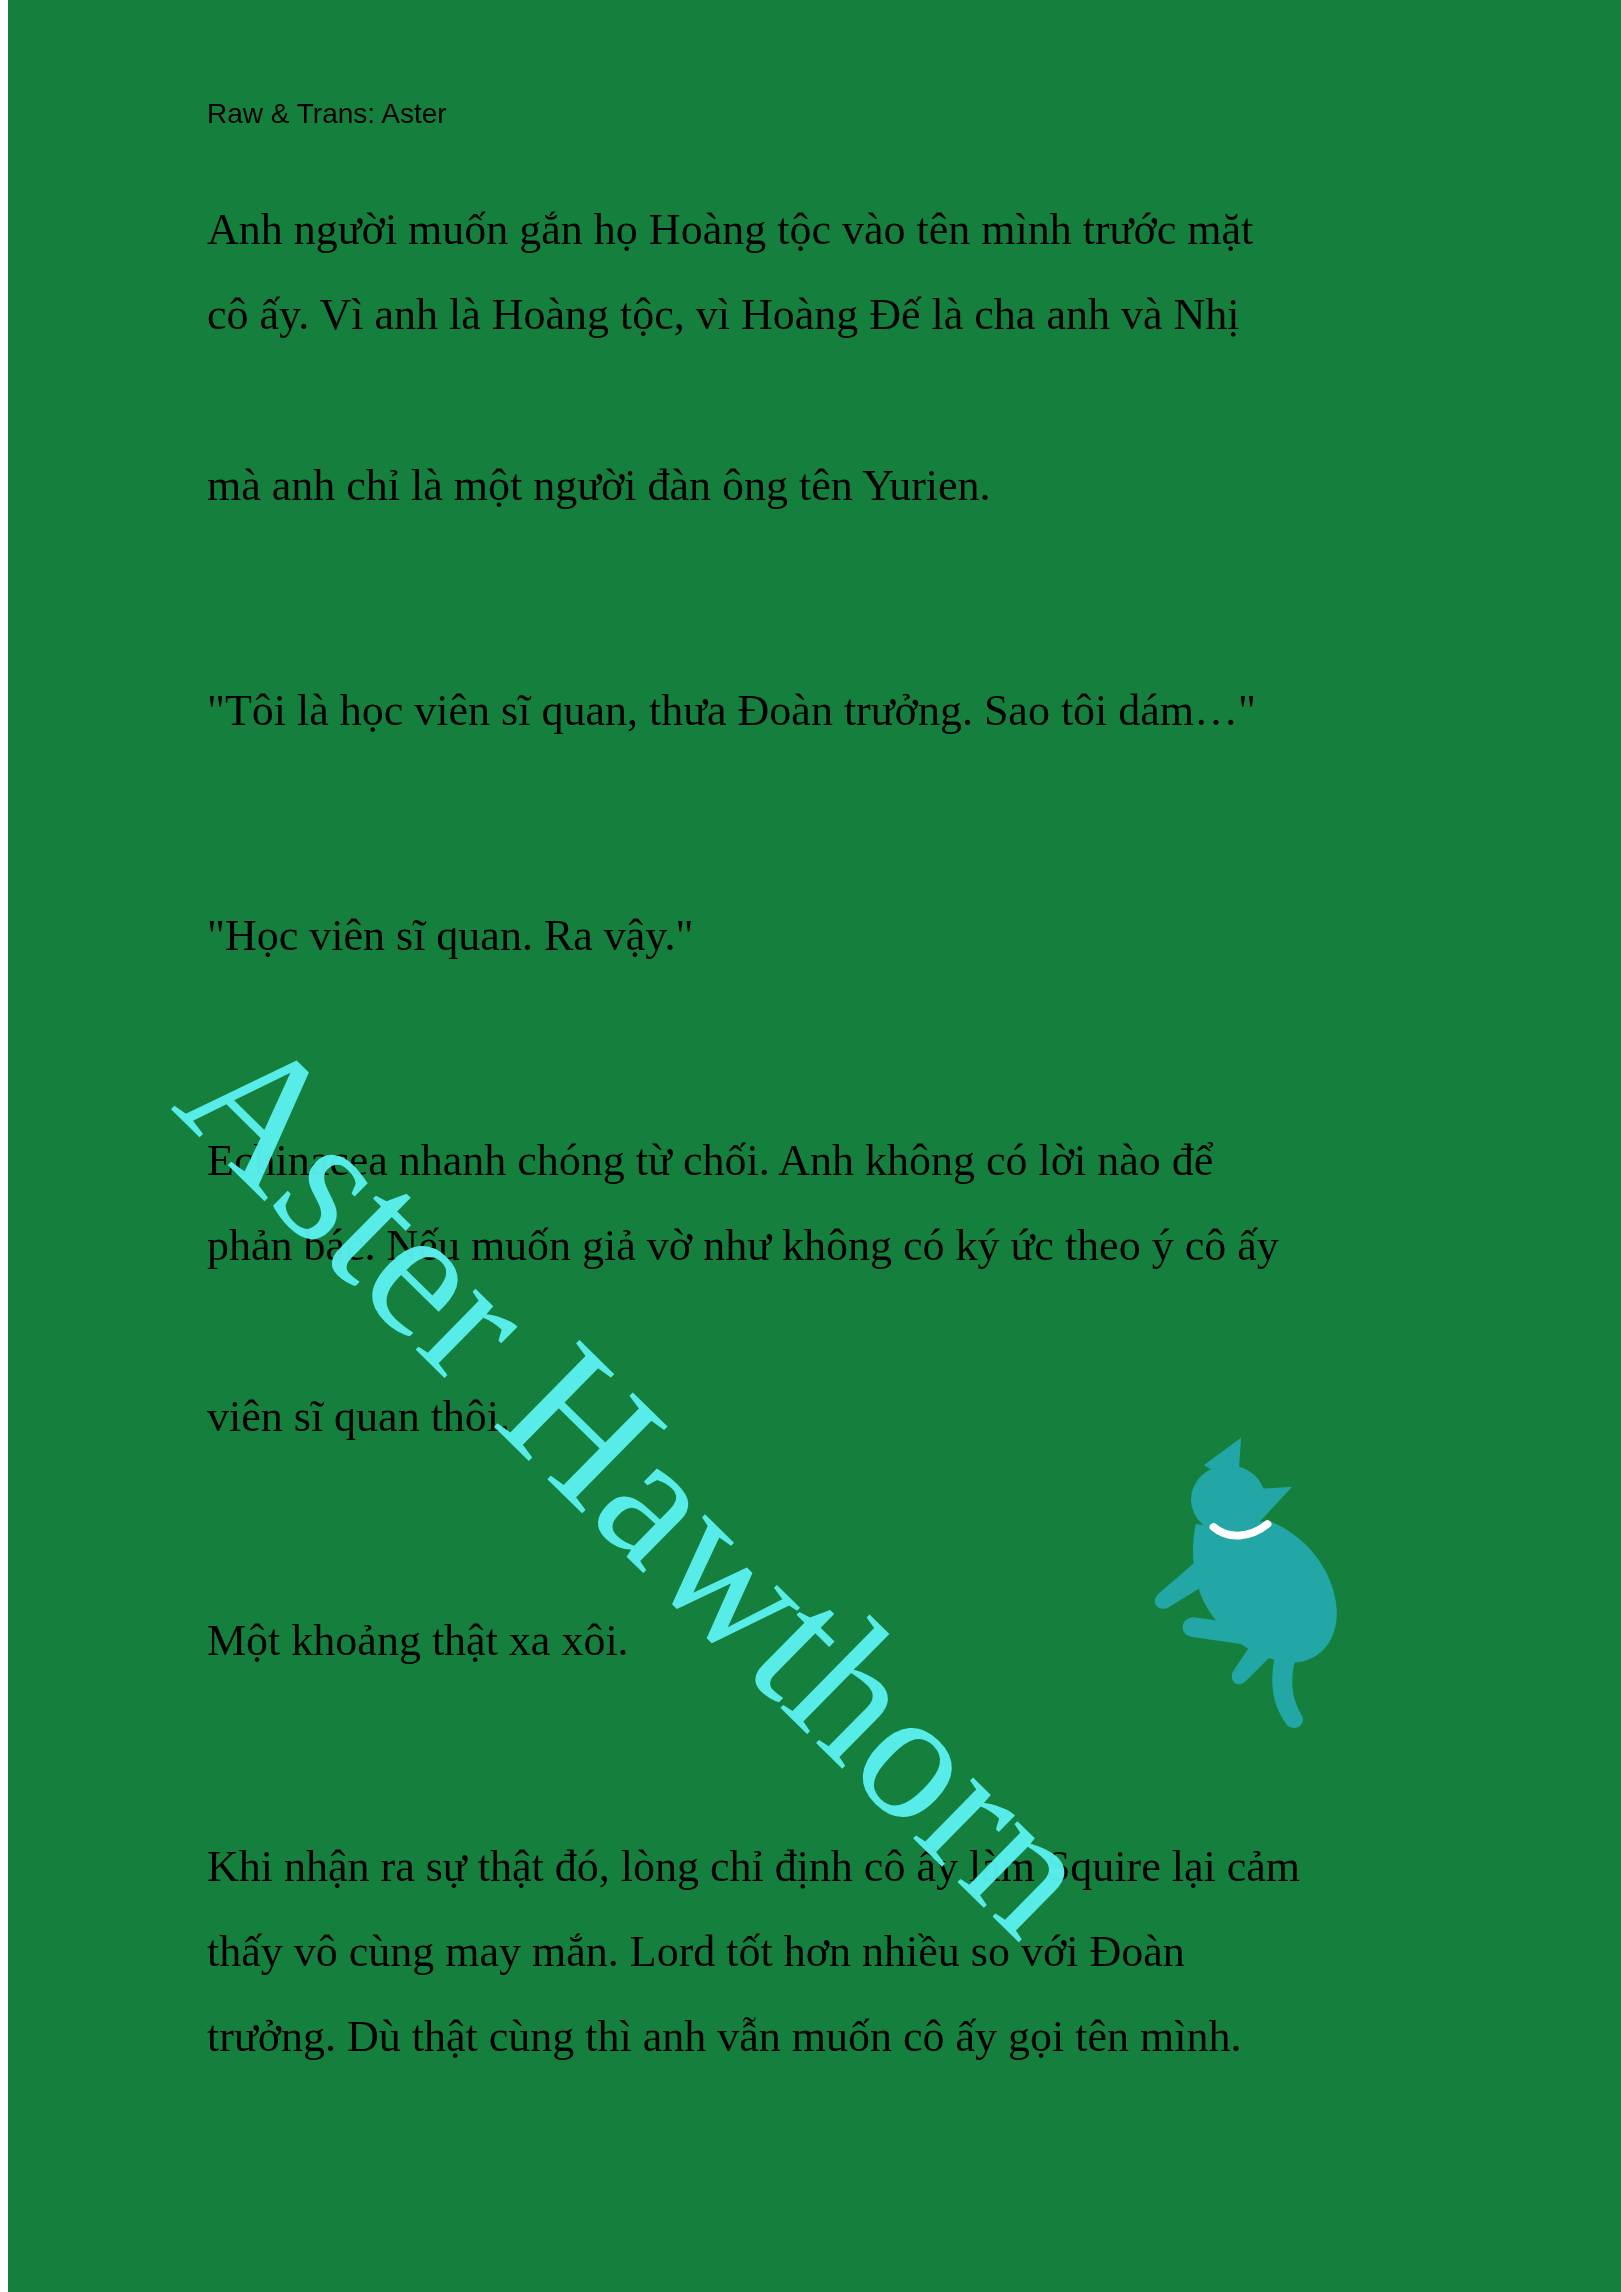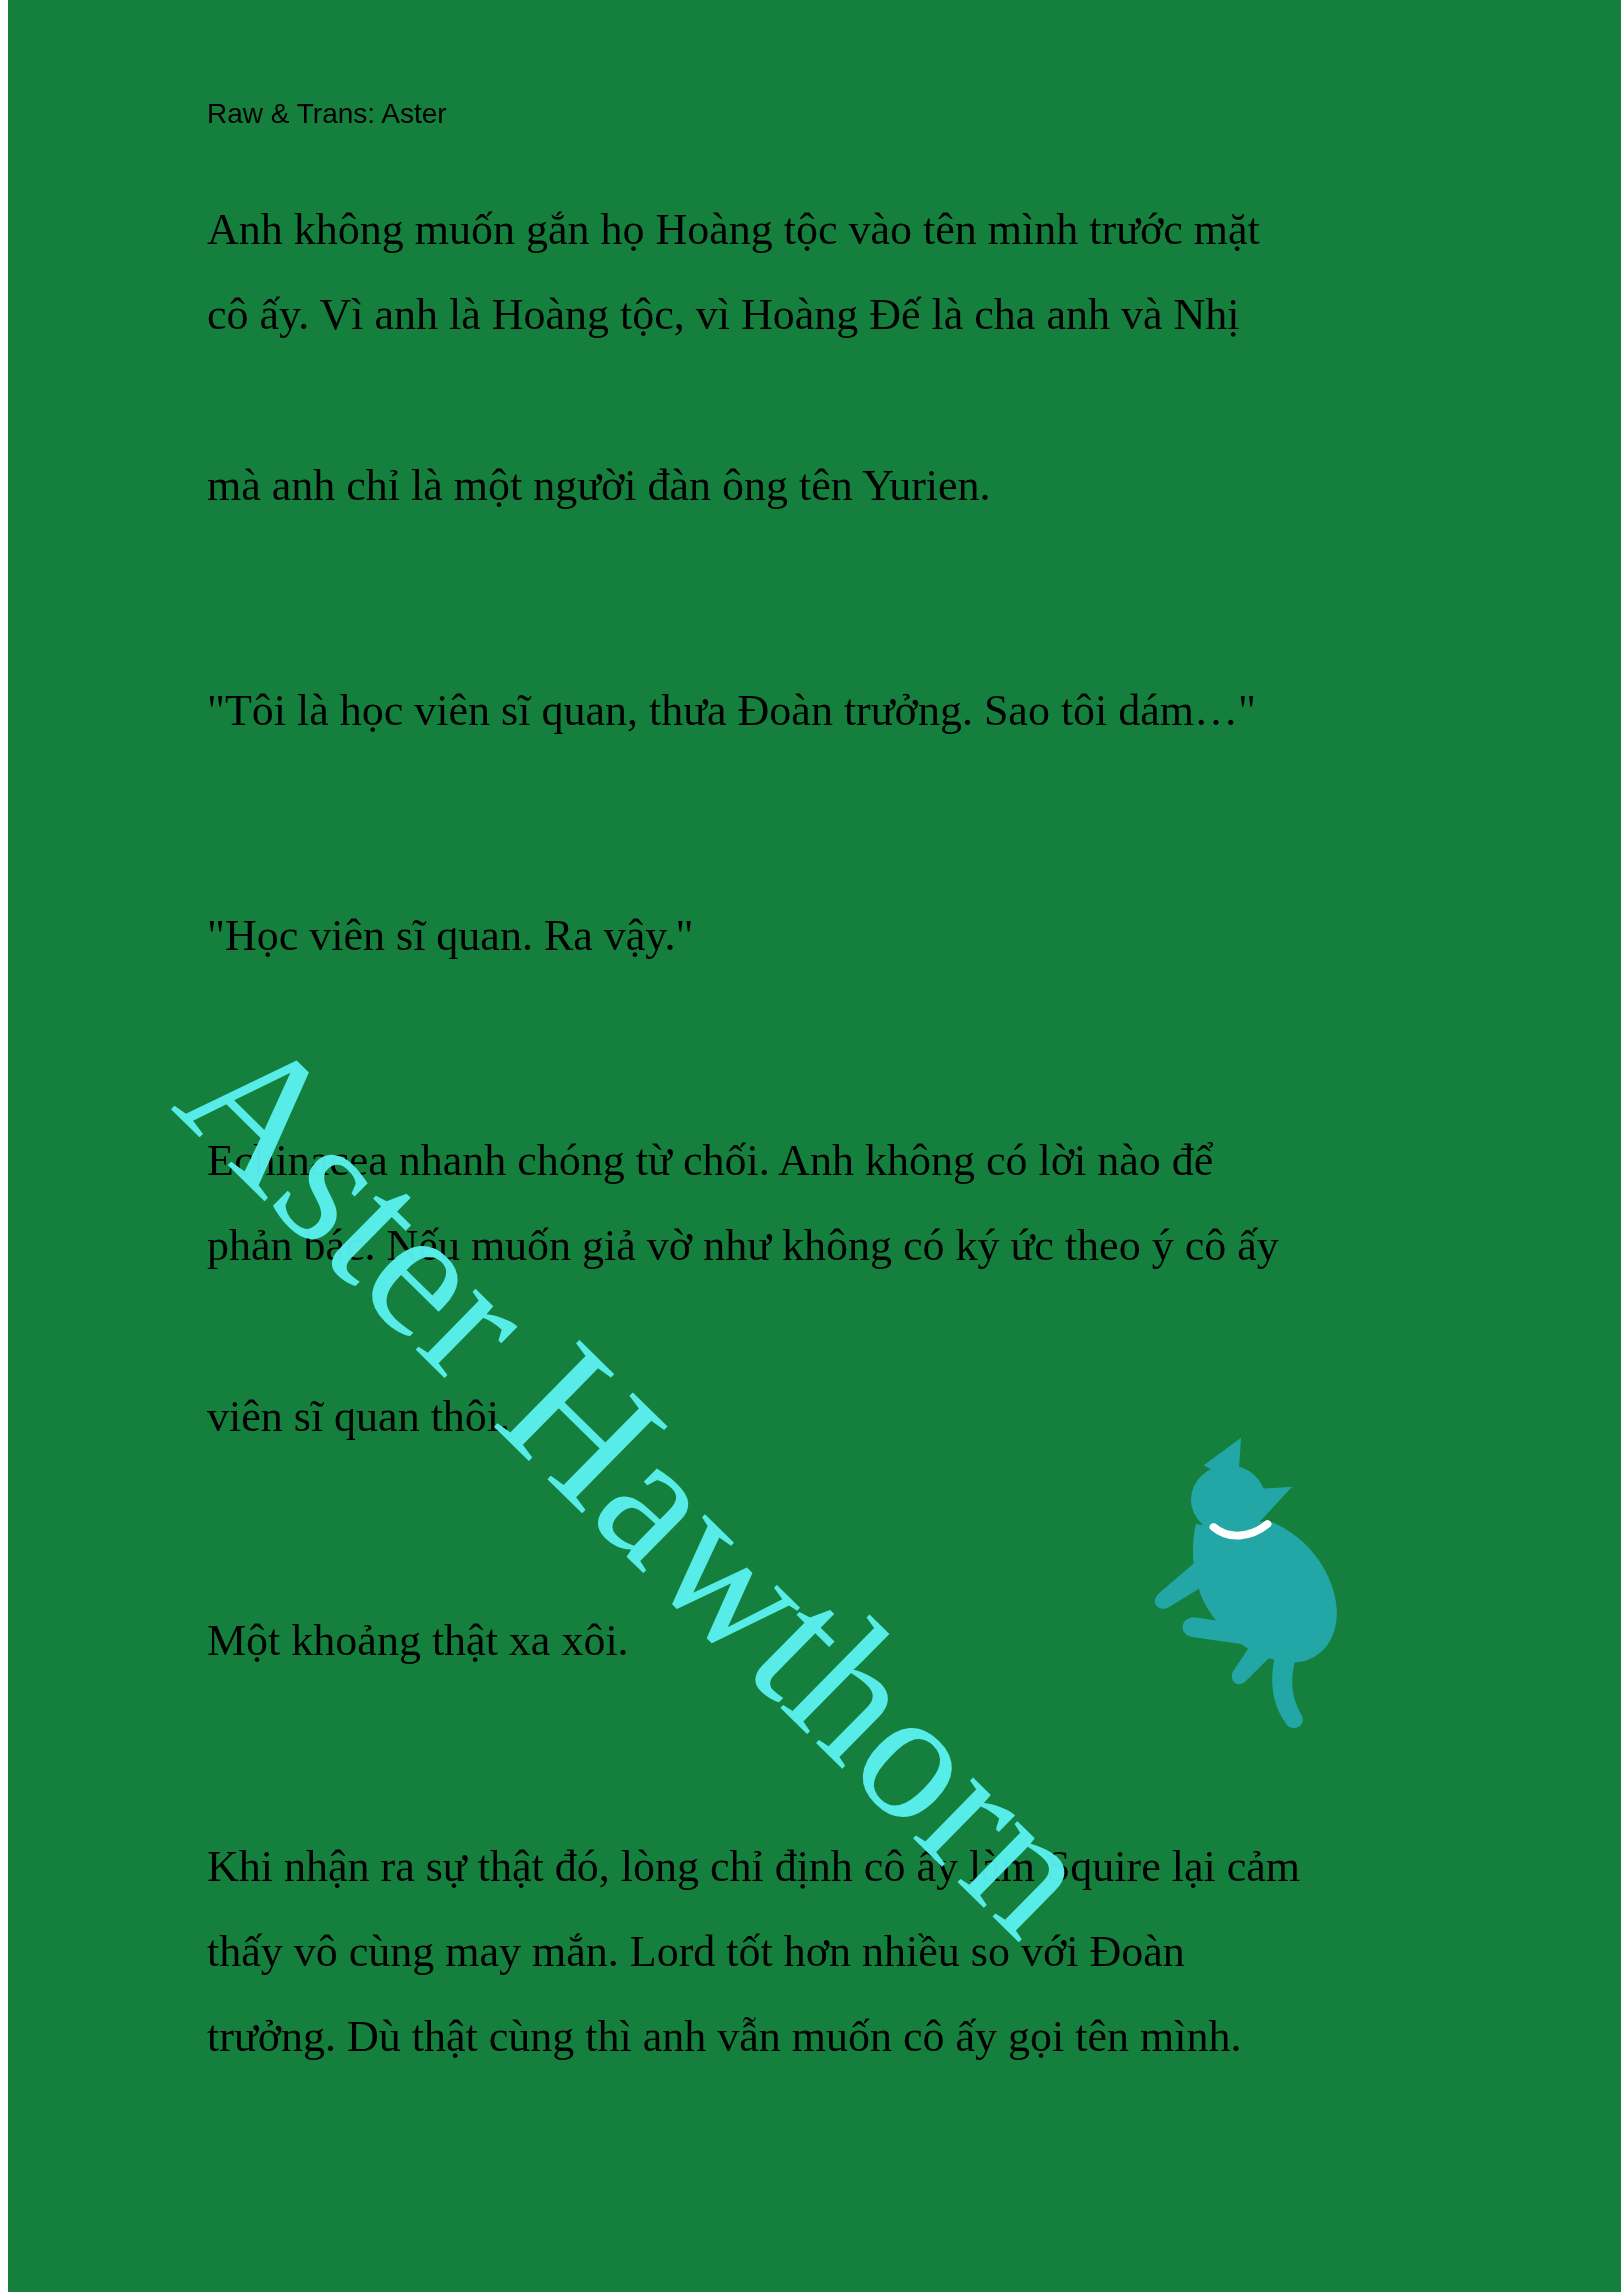--- a/index.html
+++ b/index.html
@@ -22,21 +22,21 @@
     pointer-events: none;
   }
   .cat { position: absolute; left: 1127px; top: 1426px; width: 211px; height: 309px; }
 </style>
 </head>
 <body>
 
 <div class="page">
   <div class="header">Raw &amp; Trans: Aster</div>
 
-  <div class="line" style="top:208px">Anh không muốn gắn họ Hoàng tộc vào tên mình trước mặt</div>
+  <div class="line" style="top:208px">Anh người muốn gắn họ Hoàng tộc vào tên mình trước mặt</div>
   <div class="line" style="top:293px">cô ấy. Vì anh là Hoàng tộc, vì Hoàng Đế là cha anh và Nhị</div>
   <div class="line" style="top:464px">mà anh chỉ là một người đàn ông tên Yurien.</div>
 
   <div class="line" style="top:689px">"Tôi là học viên sĩ quan, thưa Đoàn trưởng. Sao tôi dám…"</div>
 
   <div class="line" style="top:914px">"Học viên sĩ quan. Ra vậy."</div>
 
   <div class="line" style="top:1139px">Echinacea nhanh chóng từ chối. Anh không có lời nào để</div>
   <div class="line" style="top:1224px">phản bác. Nếu muốn giả vờ như không có ký ức theo ý cô ấy</div>
   <div class="line" style="top:1395px">viên sĩ quan thôi.</div>

